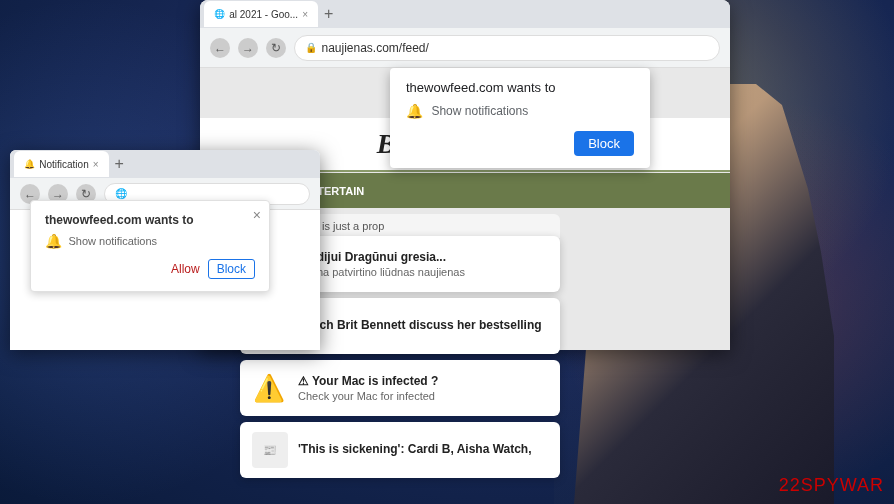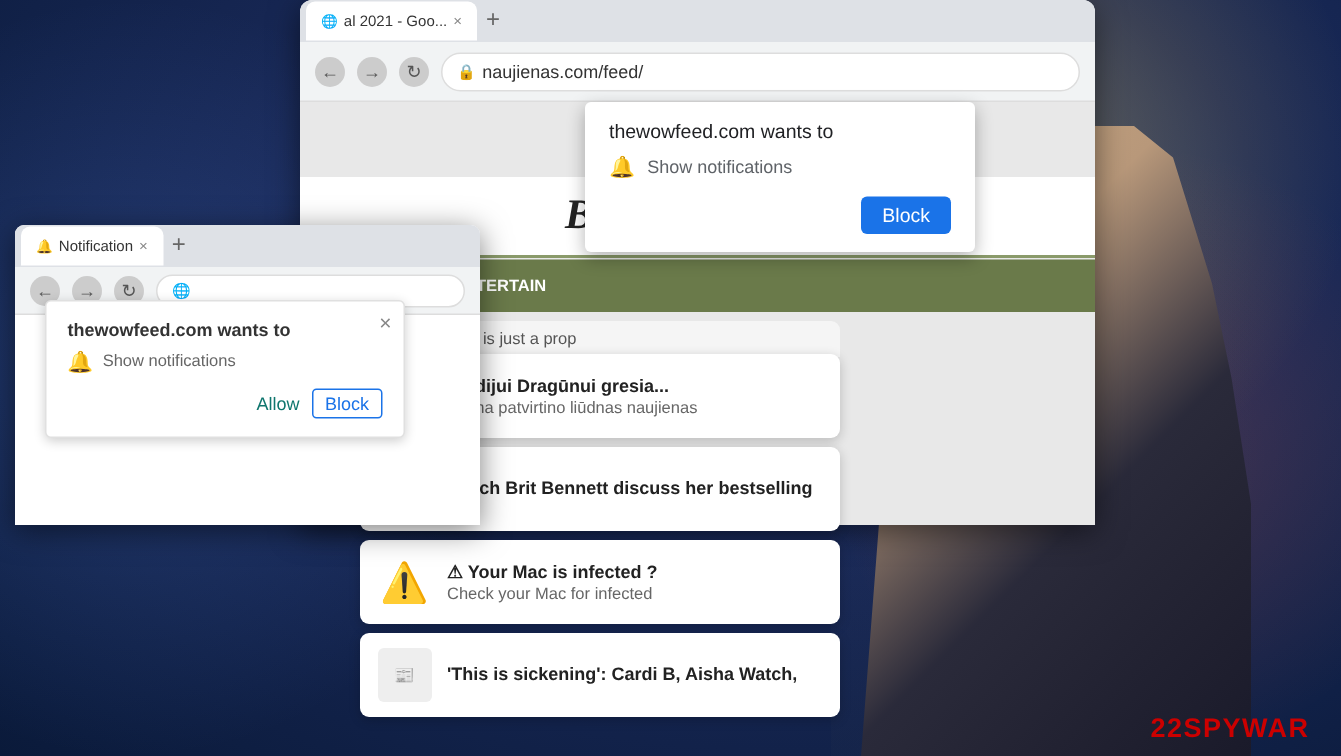--- a/index.html
+++ b/index.html
@@ -60,23 +60,23 @@
       position: absolute;
       background: linear-gradient(0deg, #ff4400, #ff8800, #ffcc00, transparent);
       border-radius: 50% 50% 20% 20%;
       opacity: 0.8;
     }
 
     
     .watermark {
       position: absolute;
       bottom: 8px;
-      right: 21px;
+      right: 10px;
       font-size: 18px;
-      font-weight: bold;
+      font-weight: normal;
       color: #ff3333;
       letter-spacing: 1px;
       z-index: 100;
     }
     .watermark span { color: #cc0000; }
 
     
     .browser-main {
       position: absolute;
       top: 0;
@@ -276,21 +276,21 @@
       font-size: 11px;
       color: #666;
       margin-bottom: 10px;
     }
     .small-notif-popup .actions {
       display: flex;
       justify-content: flex-end;
       gap: 8px;
     }
     .small-btn-allow {
-      color: #0f766e;
+      color: #b91c1c;
       background: none;
       border: none;
       font-size: 12px;
       cursor: pointer;
     }
     .small-btn-block {
       color: #1a73e8;
       background: none;
       border: 1px solid #1a73e8;
       border-radius: 3px;

